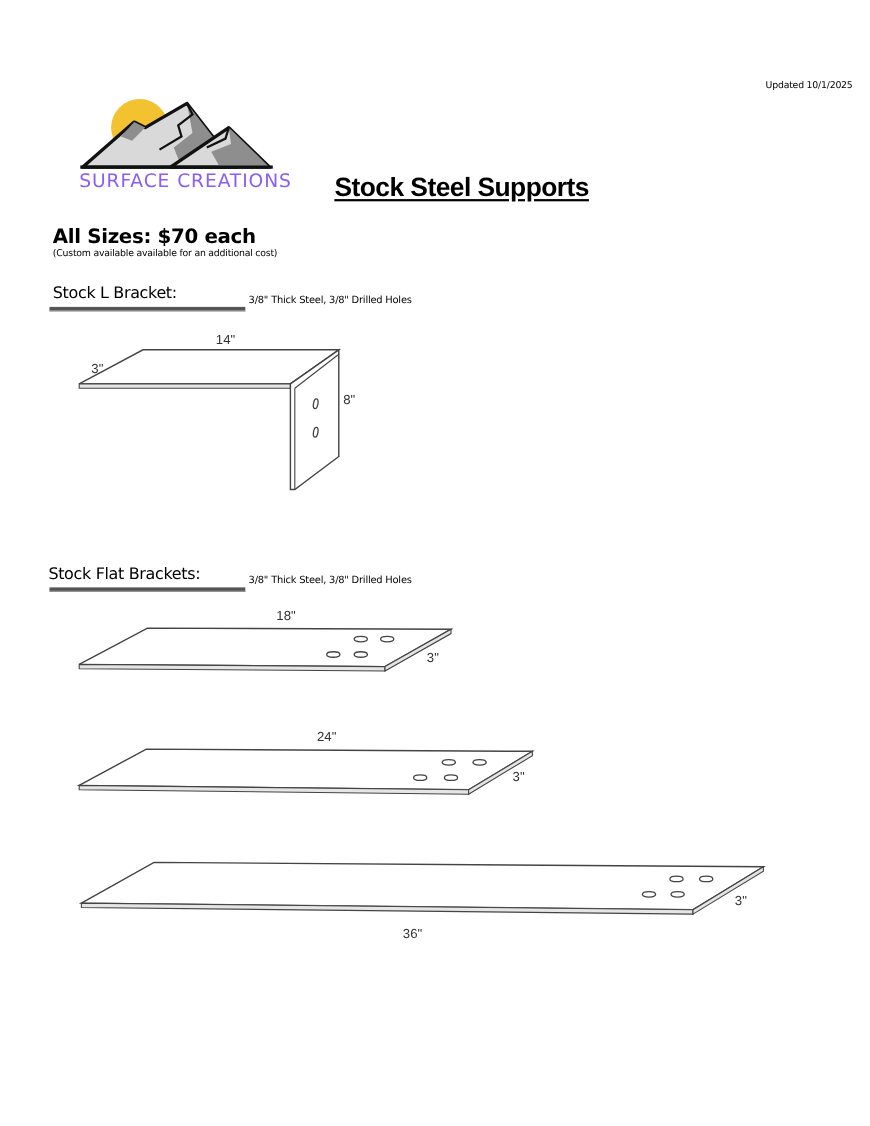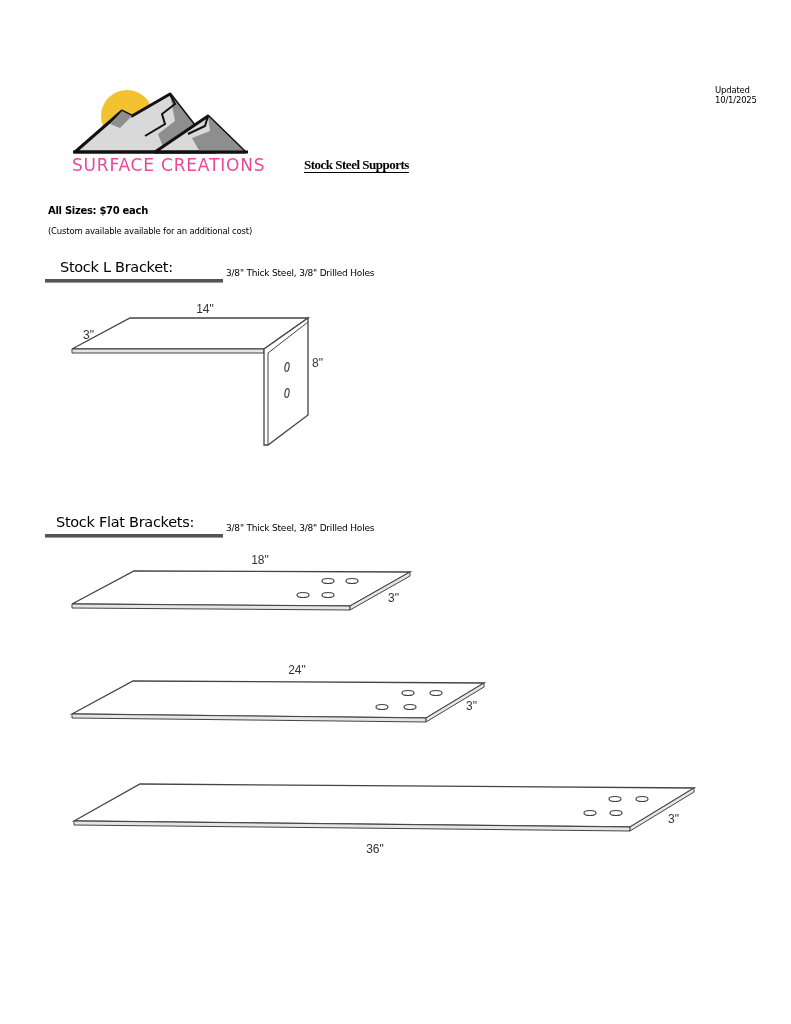--- a/index.html
+++ b/index.html
@@ -1,24 +1,24 @@
 <!DOCTYPE html>
 <html><head>
   <meta charset="utf-8">
   <style>
     html, body { margin: 0; padding: 0; background: #ffffff; }
     body { width: 791px; height: 1024px; position: relative; overflow: hidden; font-family: "Liberation Sans", sans-serif; color: #000; }
     .abs { position: absolute; }
-    .updated { left: 715px; top: 73px; font-size: 8.5px; font-family: "DejaVu Sans", sans-serif; letter-spacing: -0.2px; margin-top: 12px; }
+    .updated { left: 696px; top: 73px; font-size: 8.5px; font-family: "DejaVu Sans", sans-serif; letter-spacing: -0.2px; }
     .logo { left: 70px; top: 86px; width: 205px; height: 95px; }
-    .logo-text { left: 72px; top: 155px; font-size: 17px; font-family: "DejaVu Sans", sans-serif; font-weight: 500; letter-spacing: 0.8px; color: #ec4899; white-space: nowrap; }
-    .page-title { left: 304px; top: 157px; font-size: 13px; font-weight: bold; font-family: Liberation Serif, serif; text-decoration: underline; text-underline-offset: 3px; letter-spacing: -0.5px; }
-    .price { left: 48px; top: 205px; font-size: 10px; font-weight: bold; font-family: "DejaVu Sans", sans-serif; letter-spacing: -0.3px; }
+    .logo-text { left: 72px; top: 155px; font-size: 17px; font-family: "DejaVu Sans", sans-serif; font-weight: 500; letter-spacing: 0.8px; color: #8b5cf6; white-space: nowrap; }
+    .page-title { left: 304px; top: 157px; font-size: 24px; font-weight: bold; font-family: Liberation Sans, sans-serif; text-decoration: underline; text-underline-offset: 3px; letter-spacing: -0.5px; }
+    .price { left: 48px; top: 205px; font-size: 18px; font-weight: bold; font-family: "DejaVu Sans", sans-serif; letter-spacing: -0.3px; }
     .custom-note { left: 48px; top: 226px; font-size: 8.5px; font-family: "DejaVu Sans", sans-serif; letter-spacing: -0.2px; }
-    .section-title { font-size: 14.5px; font-family: "DejaVu Sans", sans-serif; letter-spacing: -0.3px; margin-left: 12px; }
+    .section-title { font-size: 14.5px; font-family: "DejaVu Sans", sans-serif; letter-spacing: -0.3px; }
     .section-rule { height: 3px; background: #555; border-bottom: 1px solid #999; }
     .spec { font-size: 9px; font-family: "DejaVu Sans", sans-serif; letter-spacing: -0.2px; }
     svg text { font-family: "Liberation Sans", sans-serif; fill: #333; }
   </style>
 </head>
 <body>
 
 <div class="abs updated">Updated 10/1/2025</div>
 
 <div class="abs logo">

